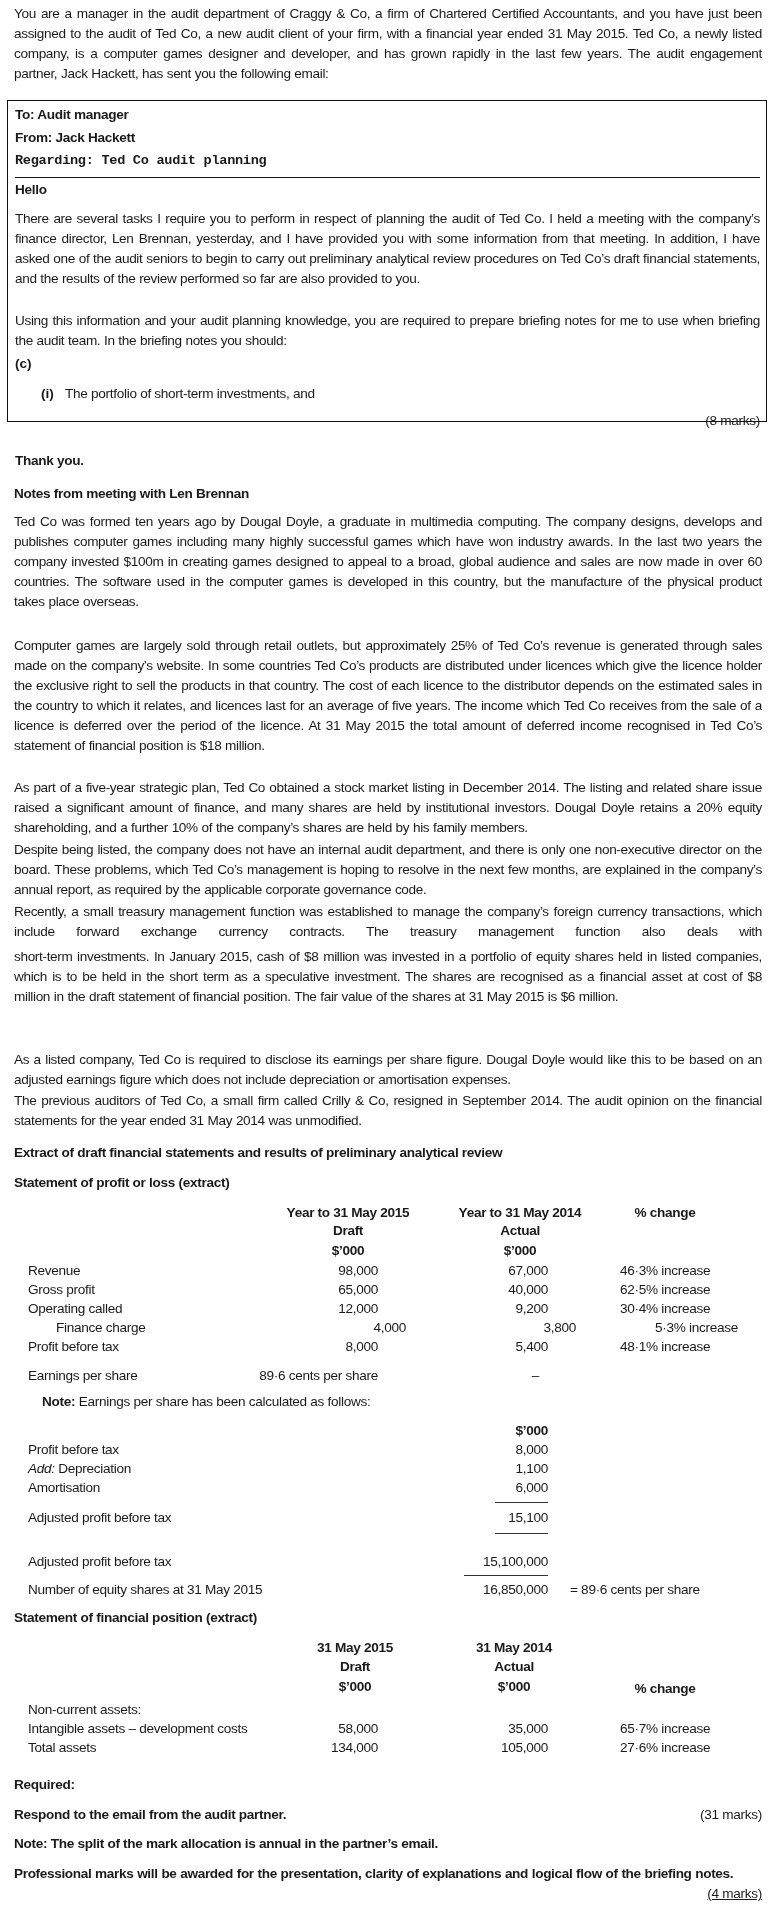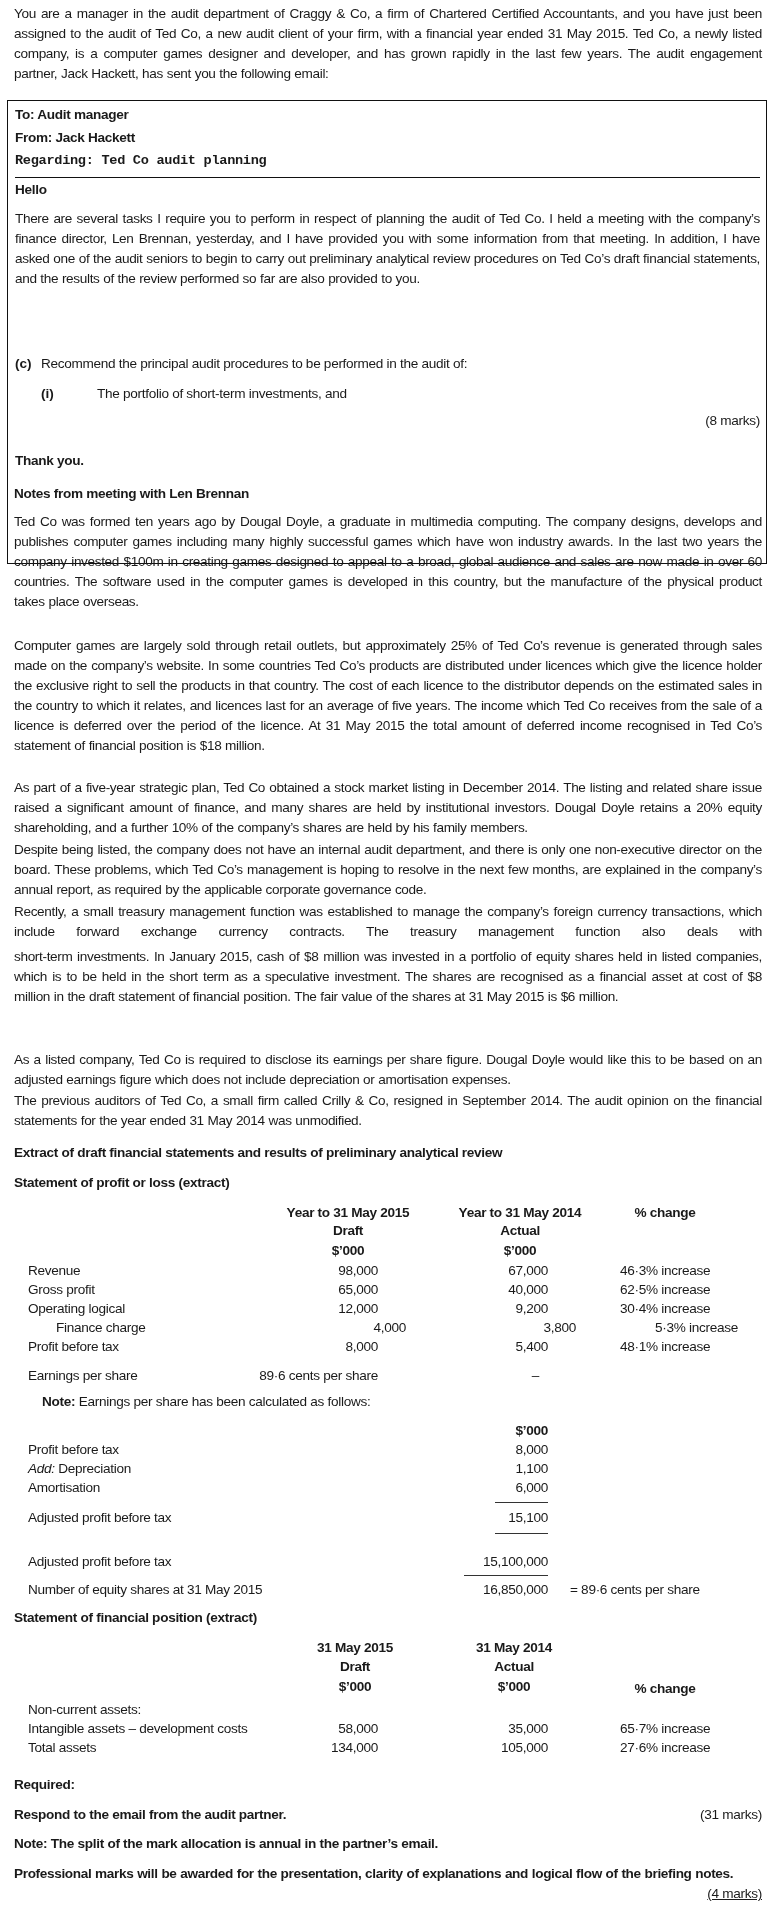--- a/index.html
+++ b/index.html
@@ -8,21 +8,21 @@
     font-family: "Liberation Sans", "DejaVu Sans", sans-serif;
     font-size: 13.6px;
     line-height: 20px;
     color: #1a1a1a;
     position: relative;
   }
   .abs { position: absolute; }
   .para { position: absolute; left: 14px; width: 748px; text-align: justify; letter-spacing: -0.35px; word-spacing: 0.3px; }
   .bold { font-weight: bold; }
   .email-box {
-    position: absolute; left: 7px; top: 100px; width: 760px; height: 464px;
+    position: absolute; left: 7px; top: 100px; width: 760px; height: 322px;
     border: 1.5px solid #111;
   }
   .email-line { position: absolute; left: 7px; font-weight: bold; letter-spacing: -0.3px; }
   .email-rule { position: absolute; left: 7px; right: 6px; top: 76px; border-top: 1.5px solid #111; }
   .email-para { position: absolute; left: 7px; width: 745px; text-align: justify; letter-spacing: -0.35px; word-spacing: 0.3px; }
   .row { position: absolute; left: 0; width: 774px; height: 20px; letter-spacing: -0.3px; }
   .row .lbl { position: absolute; left: 28px; }
   .row .c1 { position: absolute; right: 396px; text-align: right; }
   .row .c2 { position: absolute; right: 226px; text-align: center; }
   .row .c3 { position: absolute; left: 620px; }
@@ -35,24 +35,24 @@
 
 <p class="para" style="top:4px;">You are a manager in the audit department of Craggy &amp; Co, a firm of Chartered Certified Accountants, and you have just been assigned to the audit of Ted Co, a new audit client of your firm, with a financial year ended 31 May 2015. Ted Co, a newly listed company, is a computer games designer and developer, and has grown rapidly in the last few years. The audit engagement partner, Jack Hackett, has sent you the following email:</p>
 
 <div class="email-box">
   <div class="email-line" style="top:4px;">To: Audit manager</div>
   <div class="email-line" style="top:27px;">From: Jack Hackett</div>
   <div class="email-line" style="top:50px;font-family:Liberation Mono, monospace;">Regarding: Ted Co audit planning</div>
   <div class="email-rule"></div>
   <div class="email-line" style="top:79px;">Hello</div>
   <p class="email-para" style="top:108px;">There are several tasks I require you to perform in respect of planning the audit of Ted Co. I held a meeting with the company’s finance director, Len Brennan, yesterday, and I have provided you with some information from that meeting. In addition, I have asked one of the audit seniors to begin to carry out preliminary analytical review procedures on Ted Co’s draft financial statements, and the results of the review performed so far are also provided to you.</p>
+  <p class="email-para" style="top:210px;">Using this information and your audit planning knowledge, you are required to prepare briefing notes for me to use when briefing the audit team. In the briefing notes you should:</p>
   <div class="abs bold" style="left:7px; top:253px;">(c)</div>
-  <div class="abs" style="left:33px; top:253px; letter-spacing:-0.3px;">Recommend the principal audit procedures to be performed in the audit of:</div>
   <div class="abs bold" style="left:33px; top:283px;">(i)</div>
-  <div class="abs" style="left:57px; top:283px; letter-spacing:-0.3px;margin-left:32px;">The portfolio of short-term investments, and</div>
+  <div class="abs" style="left:57px; top:283px; letter-spacing:-0.3px;">The portfolio of short-term investments, and</div>
   <div class="abs" style="right:6px; top:310px; letter-spacing:-0.3px;">(8 marks)</div>
   <div class="email-line" style="top:350px;">Thank you.</div>
 </div>
 
 <div class="abs bold" style="left:14px; top:484px; letter-spacing:-0.3px;">Notes from meeting with Len Brennan</div>
 <p class="para" style="top:512px;">Ted Co was formed ten years ago by Dougal Doyle, a graduate in multimedia computing. The company designs, develops and publishes computer games including many highly successful games which have won industry awards. In the last two years the company invested $100m in creating games designed to appeal to a broad, global audience and sales are now made in over 60 countries. The software used in the computer games is developed in this country, but the manufacture of the physical product takes place overseas.</p>
 <p class="para" style="top:636px;">Computer games are largely sold through retail outlets, but approximately 25% of Ted Co’s revenue is generated through sales made on the company’s website. In some countries Ted Co’s products are distributed under licences which give the licence holder the exclusive right to sell the products in that country. The cost of each licence to the distributor depends on the estimated sales in the country to which it relates, and licences last for an average of five years. The income which Ted Co receives from the sale of a licence is deferred over the period of the licence. At 31 May 2015 the total amount of deferred income recognised in Ted Co’s statement of financial position is $18 million.</p>
 <p class="para" style="top:778px;">As part of a five-year strategic plan, Ted Co obtained a stock market listing in December 2014. The listing and related share issue raised a significant amount of finance, and many shares are held by institutional investors. Dougal Doyle retains a 20% equity shareholding, and a further 10% of the company’s shares are held by his family members.</p>
 <p class="para" style="top:840px;">Despite being listed, the company does not have an internal audit department, and there is only one non-executive director on the board. These problems, which Ted Co’s management is hoping to resolve in the next few months, are explained in the company’s annual report, as required by the applicable corporate governance code.</p>
 <p class="para" style="top:902px; text-align-last: justify;">Recently, a small treasury management function was established to manage the company’s foreign currency transactions, which include forward exchange currency contracts. The treasury management function also deals with</p>
@@ -78,21 +78,21 @@
   <span class="c2">67,000</span>
   <span class="c3">46·3% increase</span>
 </div>
 <div class="row" style="top:1280px;">
   <span class="lbl">Gross profit</span>
   <span class="c1">65,000</span>
   <span class="c2">40,000</span>
   <span class="c3">62·5% increase</span>
 </div>
 <div class="row" style="top:1299px;">
-  <span class="lbl">Operating logical</span>
+  <span class="lbl">Operating called</span>
   <span class="c1">12,000</span>
   <span class="c2">9,200</span>
   <span class="c3">30·4% increase</span>
 </div>
 <div class="row" style="top:1318px;margin-left:28px;">
   <span class="lbl">Finance charge</span>
   <span class="c1">4,000</span>
   <span class="c2">3,800</span>
   <span class="c3" style="left:627px;">5·3% increase</span>
 </div>

